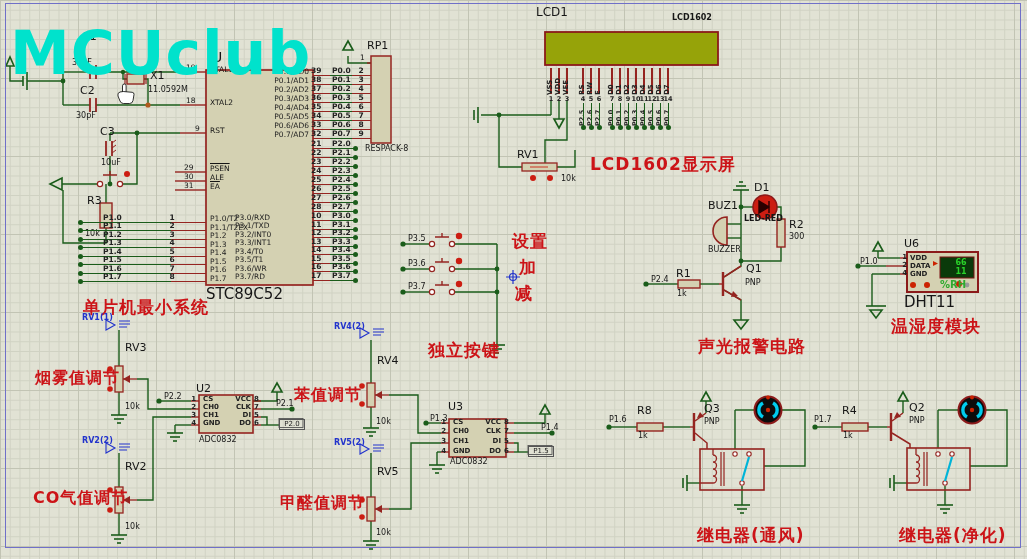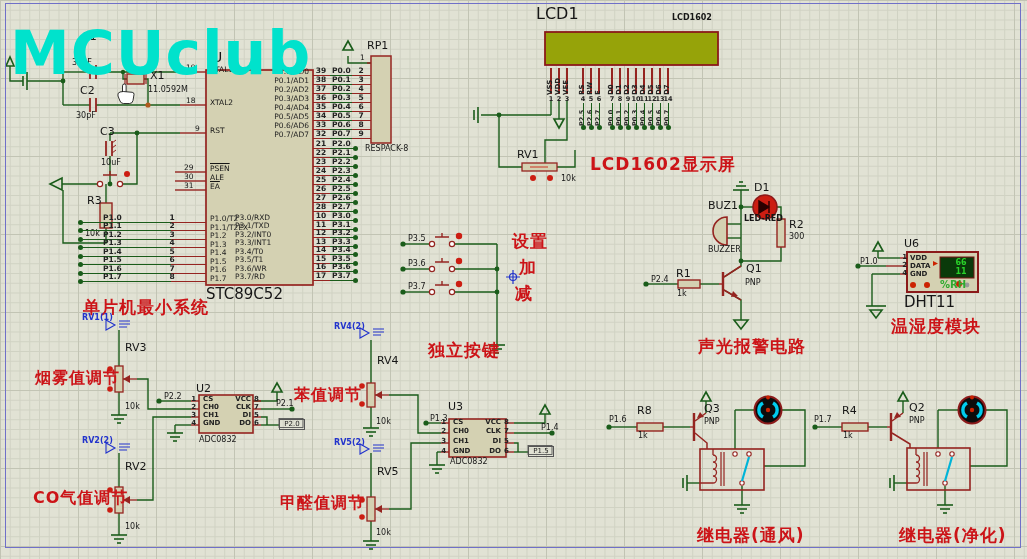--- a/index.html
+++ b/index.html
@@ -8,21 +8,21 @@
     background-image:
       linear-gradient(#c2c4b4 1px, transparent 1px),
       linear-gradient(90deg,#c2c4b4 1px, transparent 1px),
       linear-gradient(#d0d2c3 1px, transparent 1px),
       linear-gradient(90deg,#d0d2c3 1px, transparent 1px);
     background-size:78px 78px,78px 78px,9.75px 9.75px,9.75px 9.75px;}
   #frame{position:absolute;left:5px;top:3px;width:1014px;height:543px;border:1.6px solid #7070c8;pointer-events:none;z-index:4;}
   svg.layer{position:absolute;left:0;top:0;z-index:1;}
   #text-layer{position:absolute;left:0;top:0;width:100%;height:100%;z-index:2;}
   .t{position:absolute;white-space:nowrap;color:#161616;line-height:1;}
-  .f7{font-size:7.5px;} .f8{font-size:8px;} .f9{font-size:15px;} .f11{font-size:11px;} .f12{font-size:16px;} .f14{font-size:14px;}
+  .f7{font-size:7.5px;} .f8{font-size:8px;} .f9{font-size:15px;} .f11{font-size:11px;} .f12{font-size:12px;} .f14{font-size:14px;}
   .cap{color:#cc1418;font-weight:bold;font-size:17px;letter-spacing:1px;}
   .cap16{color:#cc1418;font-weight:bold;font-size:16px;letter-spacing:1px;}
   .blue{color:#2233cc;font-weight:bold;font-size:8px;}
   .bold{font-weight:bold;}
   .ovl{text-decoration:overline;}
   .green{color:#29d129;}
   #logo{position:absolute;left:10px;top:18px;z-index:5;font-size:60px;font-weight:bold;color:#00e2cc;letter-spacing:1px;pointer-events:none;}
   
   .plist{position:absolute;}
   .prow{position:relative;height:8.5px;}
@@ -32,21 +32,21 @@
   .prow .net{position:absolute;left:27px;bottom:1px;font-size:7.5px;color:#222;}
   .prow .pnum{position:absolute;left:84px;width:24px;text-align:center;bottom:1px;font-size:7.5px;color:#222;}
   
   .irow{height:8.5px;font-size:7.5px;color:#222;}
   .irowR{height:9px;font-size:7.5px;color:#222;text-align:right;}
   .irowR85{height:8.5px;font-size:7.5px;color:#222;text-align:left;}
   
   .rrow{position:relative;height:9px;}
   .rrow85{position:relative;height:8.5px;}
   .rrow .w1,.rrow85 .w1{position:absolute;left:78px;width:17px;bottom:0;border-bottom:1.4px solid #952420;}
-  .rrow .lnum,.rrow85 .lnum{position:absolute;left:76px;width:20px;text-align:center;bottom:1px;font-size:7.5px;color:#222;}
+  .rrow .lnum,.rrow85 .lnum{position:absolute;left:76px;width:20px;bottom:1px;font-size:7.5px;color:#222;}
   .rrow .wg,.rrow85 .wg{position:absolute;left:95px;bottom:0;border-bottom:1.4px solid #1a5c1a;}
   .rrow .net,.rrow85 .net{position:absolute;left:97px;bottom:1px;font-size:7.5px;color:#222;}
   .wg.short{width:26px;} .wg.p0{width:22px;}
   .rrow .w2{position:absolute;left:117px;width:19px;bottom:0;border-bottom:1.4px solid #952420;}
   .rrow .rnum{position:absolute;left:116px;width:20px;text-align:center;bottom:1px;font-size:7.5px;color:#222;}
   .rrow .dot,.rrow85 .dot{position:absolute;left:118px;bottom:-2px;width:5px;height:5px;border-radius:50%;background:#1a5c1a;}
   
   .lcdrow{position:absolute;display:flex;}
   .lcol{position:relative;width:8px;height:62px;flex:none;}
   .lcol .stub{position:absolute;left:3px;top:0;height:26px;width:1.5px;background:#952420;}

